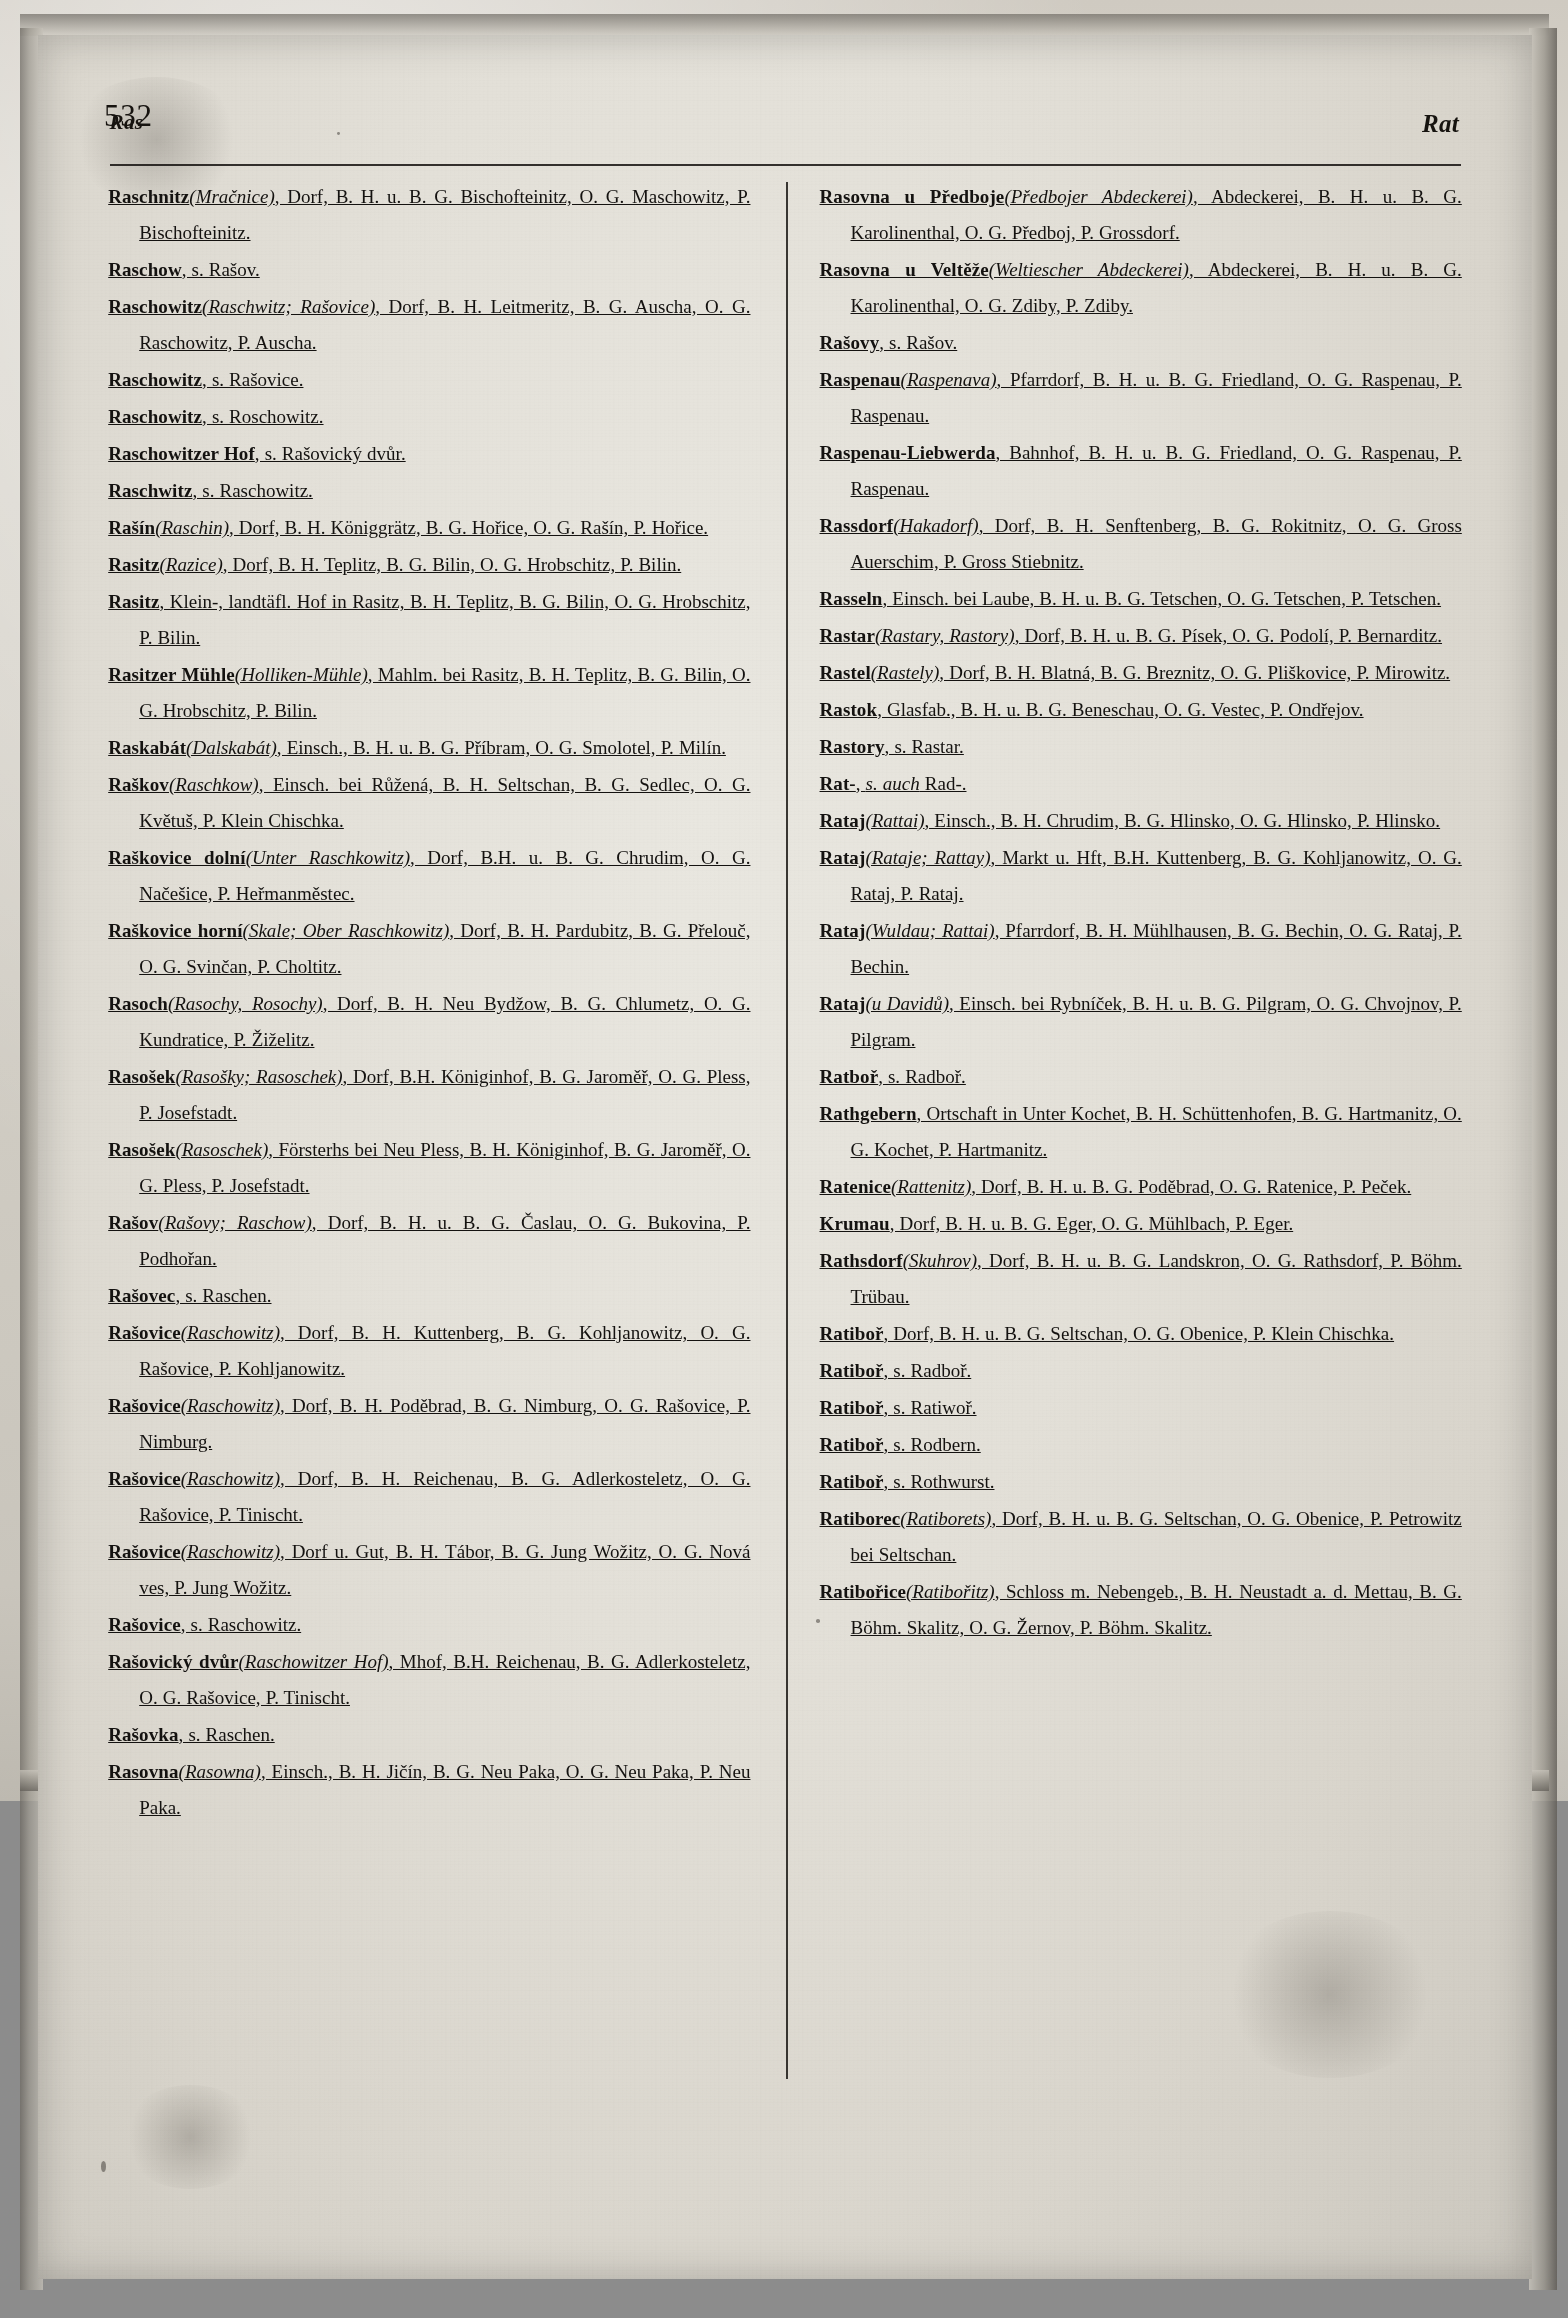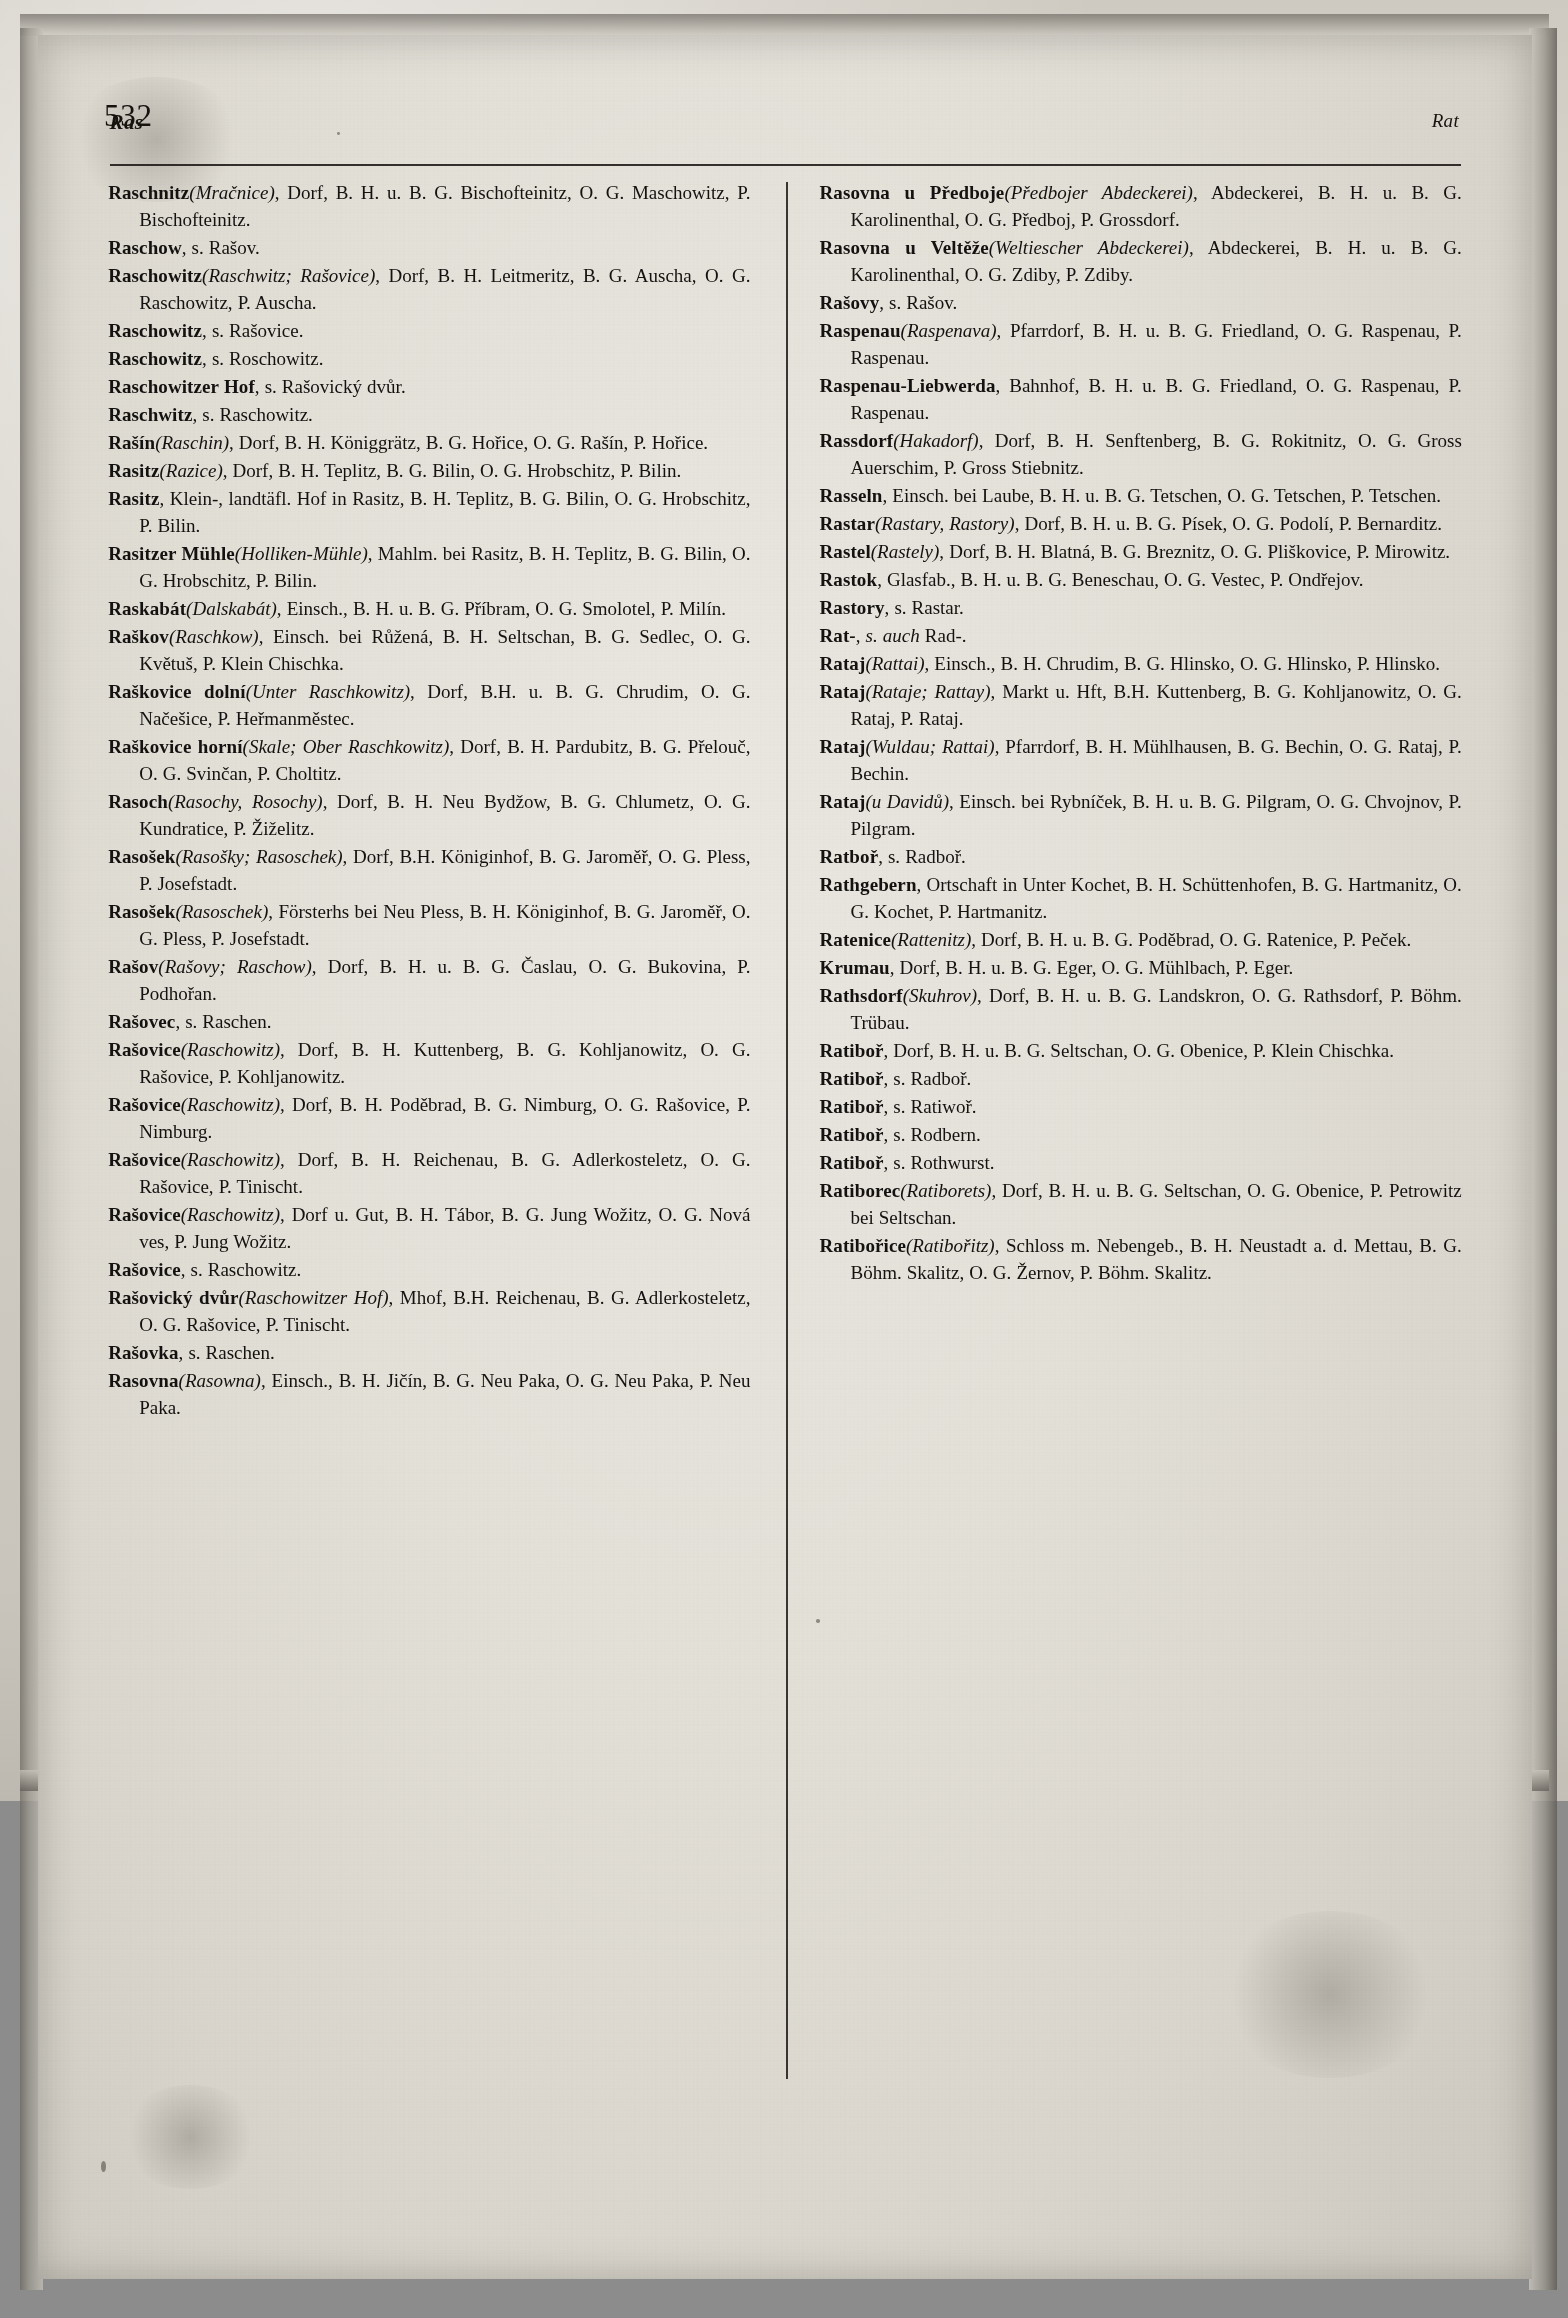--- a/index.html
+++ b/index.html
@@ -92,23 +92,23 @@
     text-align: left;
     font-family: "Liberation Serif", serif;
     font-size: 31px;
     color: #16130f;
     letter-spacing: 0.7px;
   }
   .runhead .right {
     position: absolute;
     right: 7px; top: 12.5px;
     font-family: "Liberation Serif", serif;
-    font-weight: normal;
+    font-weight: bold;
     font-style: italic;
-    font-size: 19px;
+    font-size: 25px;
     color: #16130f;
     letter-spacing: 0.3px;
   }
   .rule {
     position: absolute;
     left: 5.6px;
     top: 67px;
     width: 1351px;
     height: 2.1px;
     background: #1a1714;
@@ -138,28 +138,29 @@
     top: 2.8px;
     width: 2.1px;
     height: 1897px;
     background: #1a1714;
     opacity: .85;
   }
 
   .entry {
     font-family: "Liberation Serif", serif;
     font-size: 19px;
-    line-height: 27px;
+    line-height: 36px;
     color: #141210;
     margin: 0 0 1px 0;
     text-indent: 0;
     padding-left: 31px;
     text-indent: -31px;
     text-align: justify;
     word-spacing: 0.3px;
+    text-decoration: underline;
   }
   .hw {
     font-weight: bold;
     letter-spacing: 0.1px;
   }
   .it {
     font-style: italic;
   }
 
   

